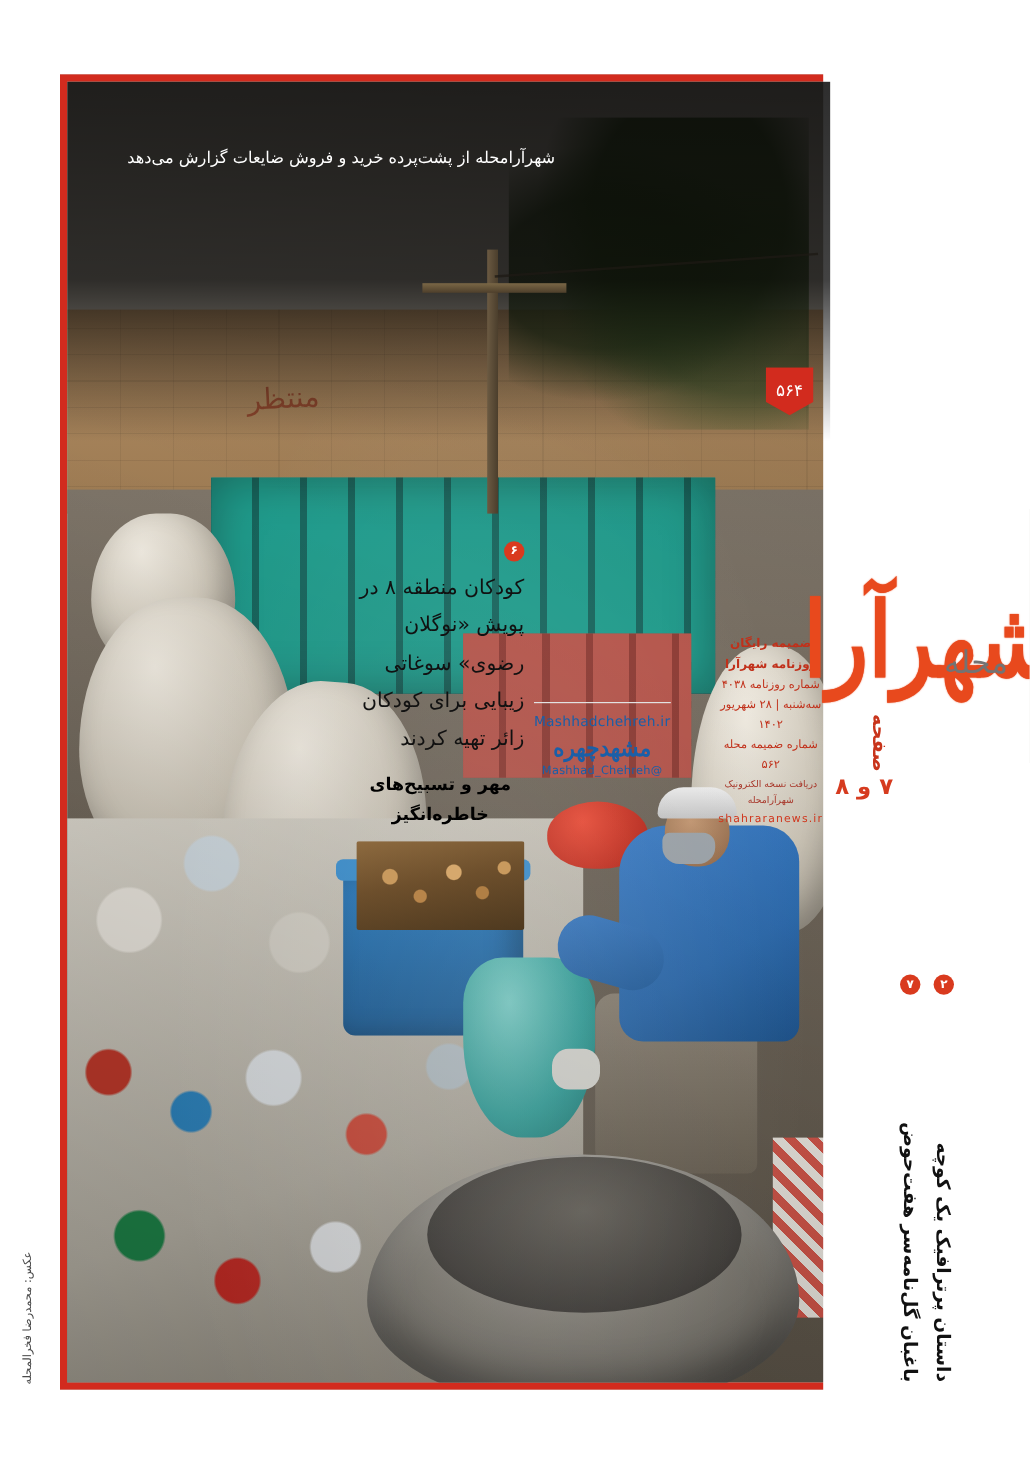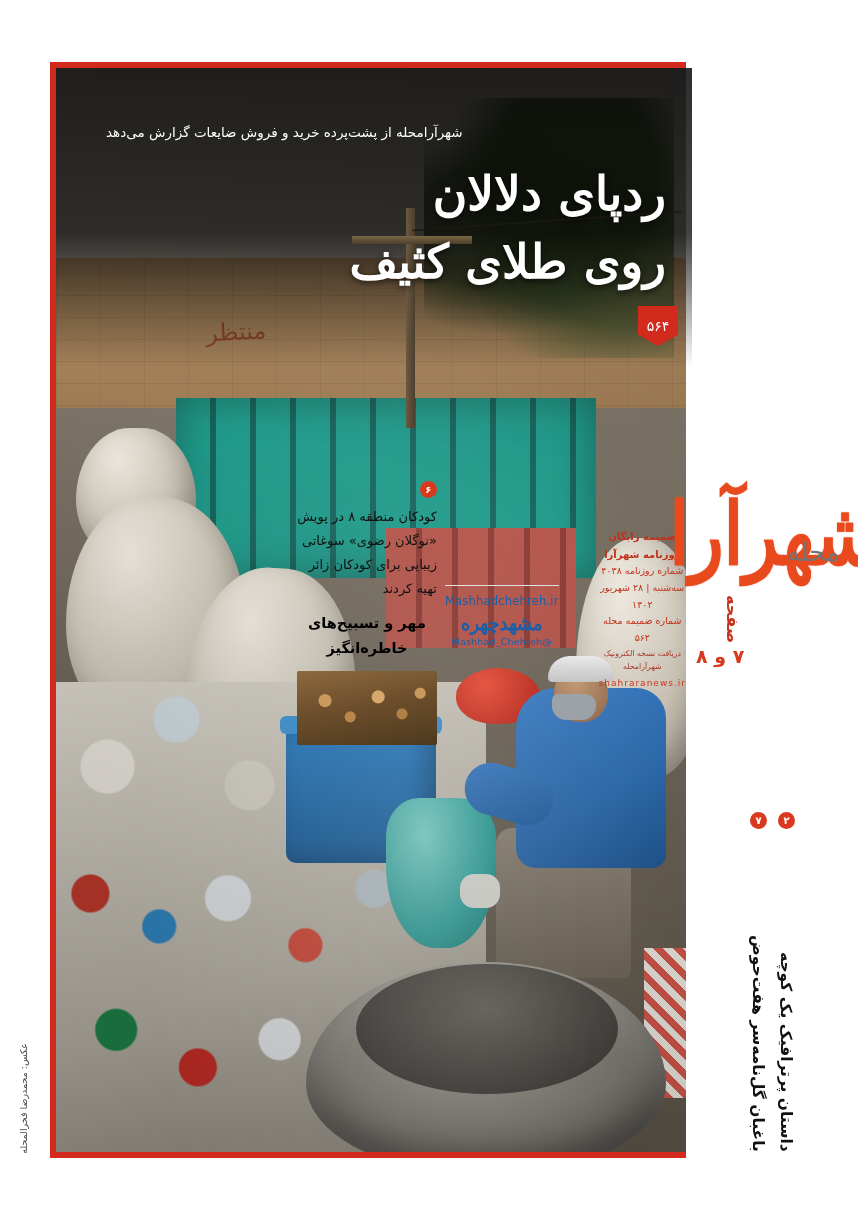--- a/index.html
+++ b/index.html
@@ -129,21 +129,21 @@
     width: 17px; height: 17px;
     border-radius: 50%;
     background: #d93a1e;
     color: #fff;
     font-size: 10px;
     display: flex; align-items: center; justify-content: center;
     margin: 0 0 7px auto;
     font-weight: bold;
   }
   .teaser-text {
-    font-size: 13px;
+    font-size: 17px;
     line-height: 1.85;
     color: #111;
   }
   .teaser-title {
     font-size: 14.5px;
     font-weight: bold;
     line-height: 1.7;
     color: #000;
     text-align: center;
     margin-top: 10px;
@@ -472,24 +472,20 @@
       <div class="kerchief"></div>
       <div class="bowl"></div>
       <div class="bowl-inner"></div>
       <div class="grad-overlay"></div>
     </div>
 
     <div class="headband"></div>
 
     <div class="kicker">شهرآرامحله از پشت‌پرده خرید و فروش ضایعات گزارش می‌دهد</div>
 
-    <div class="headline">
-      <div>ردپای دلالان</div>
-      <div>روی طلای کثیف</div>
-    </div>
 
     <div class="issue-badge">۵۶۴</div>
   </div>
 
   <div class="credit">عکس: محمدرضا فخرالمحله</div>
 
   <div class="sidebar">
 
     <div class="masthead">
       <div class="logo-word">شهرآرا</div>

